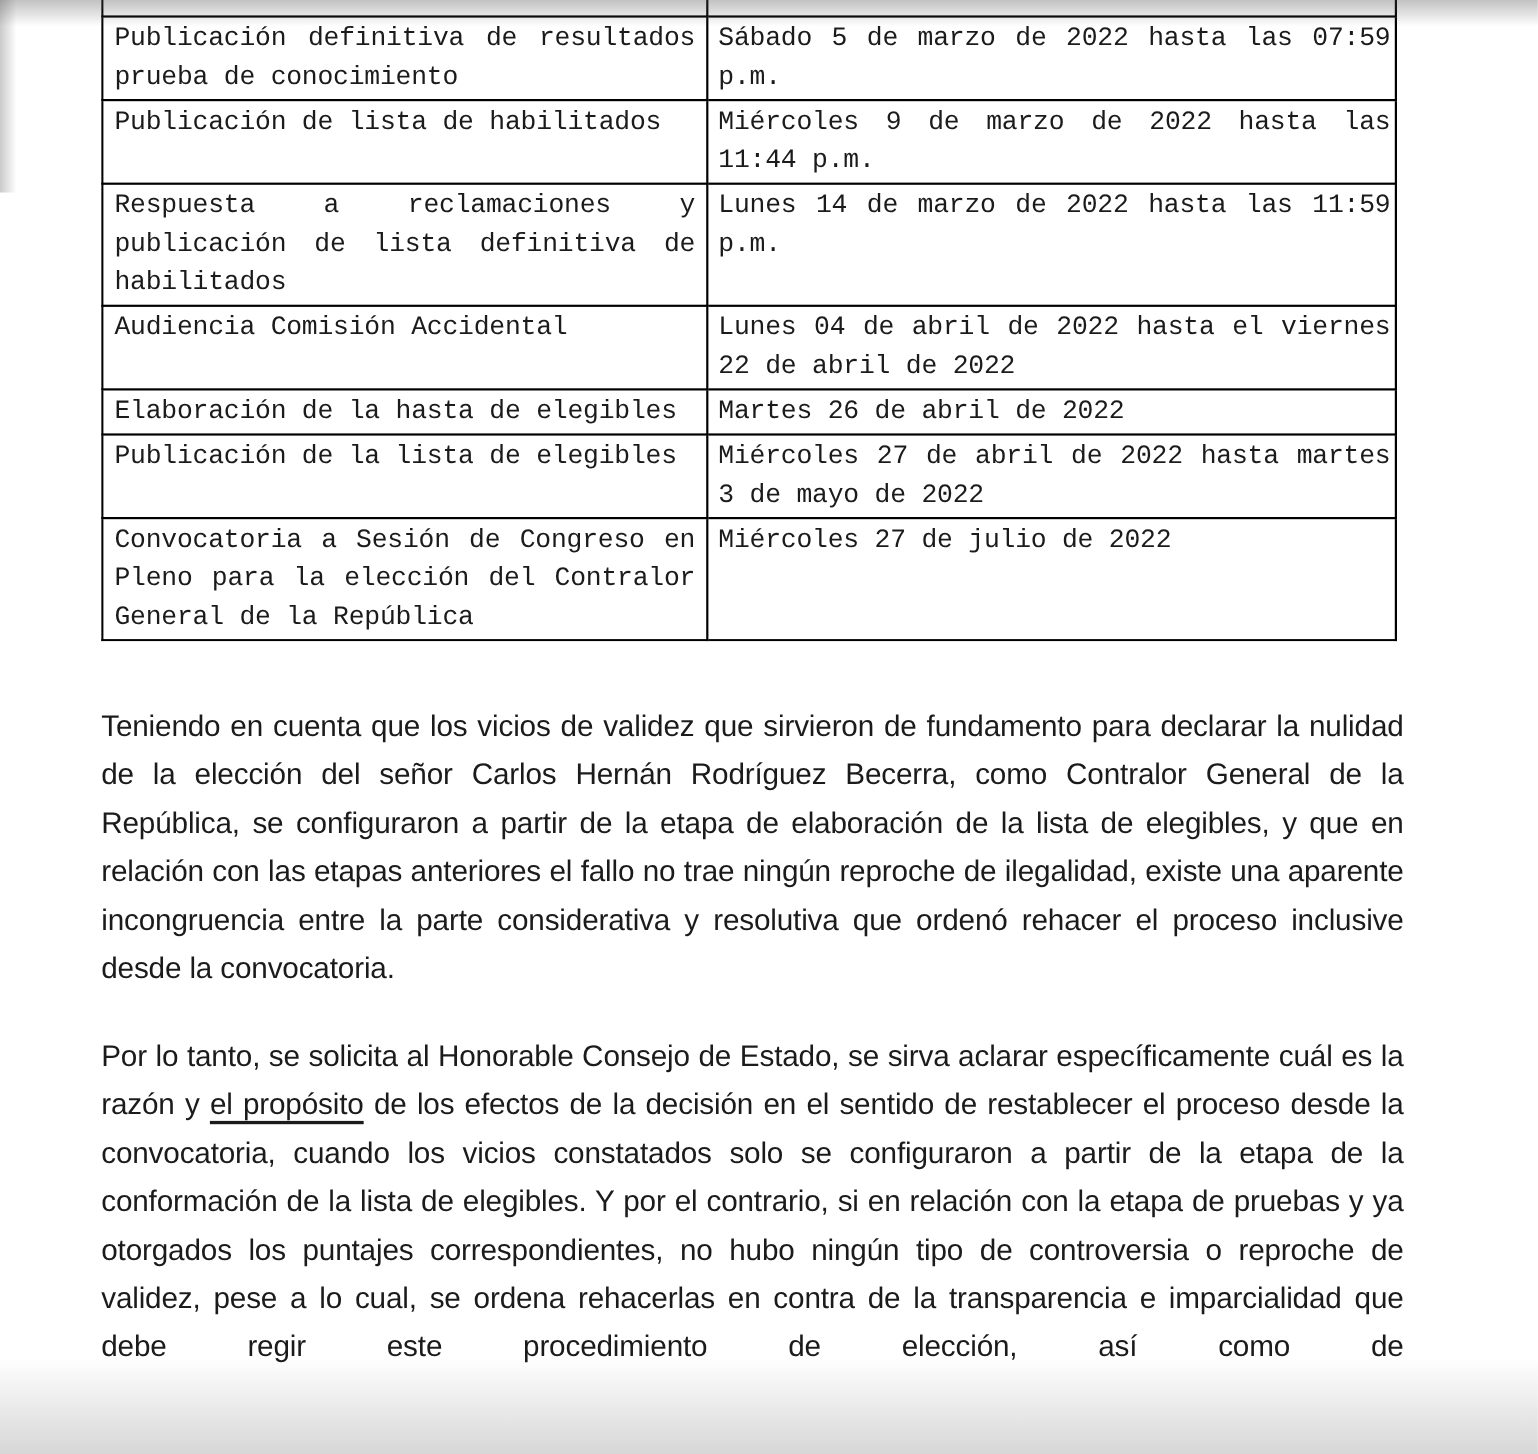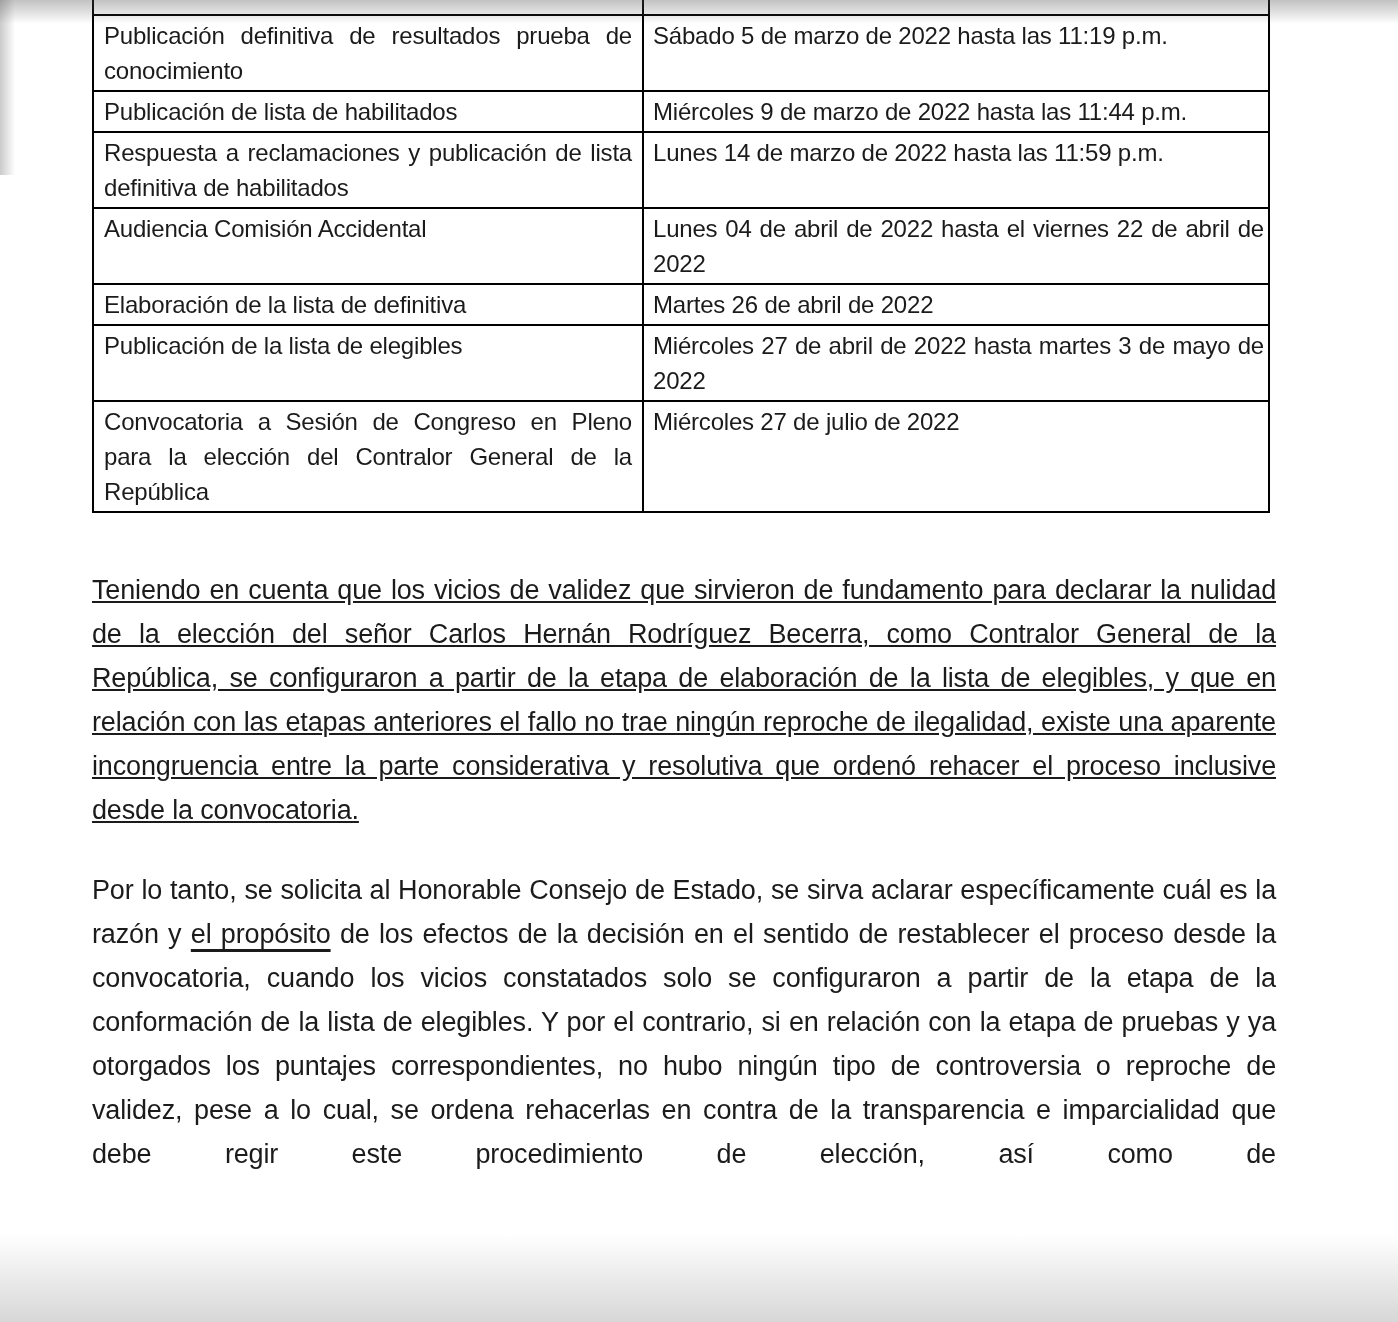--- a/index.html
+++ b/index.html
@@ -37,38 +37,39 @@
     font-size: 24px;
     line-height: 35px;
     letter-spacing: -0.2px;
   }
   table.schedule td {
     border: 2.5px solid #000000;
     vertical-align: top;
     padding: 2px 10px;
     text-align: justify;
     overflow: hidden;
+    font-family: Liberation Mono, monospace;
   }
   table.schedule td.date-cell {
     padding: 2px 4px 2px 9px;
   }
   tr.clipped-row td {
     height: 34px;
     padding: 0;
   }
   
   p.body-par {
     width: 1184px;
     margin: 0;
     font-size: 27px;
     line-height: 44px;
     letter-spacing: -0.15px;
     text-align: justify;
   }
-  #par1 { margin-top: 55px; text-decoration: underline; }
+  #par1 { margin-top: 55px; }
   #par2 { margin-top: 36px; text-align-last: justify; }
   .underlined {
     text-decoration: underline;
     text-decoration-thickness: 3px;
     text-underline-offset: 6px;
     margin-top: 40px;
   }
   
   .shadow-top {
     position: absolute;
@@ -108,36 +109,36 @@
           <col style="width:550px">
           <col style="width:626px">
         </colgroup>
         <tbody>
             <tr class="clipped-row">
           <td></td>
           <td class="date-cell"></td>
         </tr>
         <tr>
           <td>Publicación definitiva de resultados prueba de conocimiento</td>
-          <td class="date-cell">Sábado 5 de marzo de 2022 hasta las 11:19 p.m.</td>
+          <td class="date-cell">Sábado 5 de marzo de 2022 hasta las 07:59 p.m.</td>
         </tr>
         <tr>
           <td>Publicación de lista de habilitados</td>
           <td class="date-cell">Miércoles 9 de marzo de 2022 hasta las 11:44 p.m.</td>
         </tr>
         <tr>
           <td>Respuesta a reclamaciones y publicación de lista definitiva de habilitados</td>
           <td class="date-cell">Lunes 14 de marzo de 2022 hasta las 11:59 p.m.</td>
         </tr>
         <tr>
           <td>Audiencia Comisión Accidental</td>
           <td class="date-cell">Lunes 04 de abril de 2022 hasta el viernes 22 de abril de 2022</td>
         </tr>
         <tr>
-          <td>Elaboración de la lista de definitiva</td>
+          <td>Elaboración de la hasta de elegibles</td>
           <td class="date-cell">Martes 26 de abril de 2022</td>
         </tr>
         <tr>
           <td>Publicación de la lista de elegibles</td>
           <td class="date-cell">Miércoles 27 de abril de 2022 hasta martes 3 de mayo de 2022</td>
         </tr>
         <tr>
           <td>Convocatoria a Sesión de Congreso en Pleno para la elección del Contralor General de la República</td>
           <td class="date-cell">Miércoles 27 de julio de 2022</td>
         </tr>

